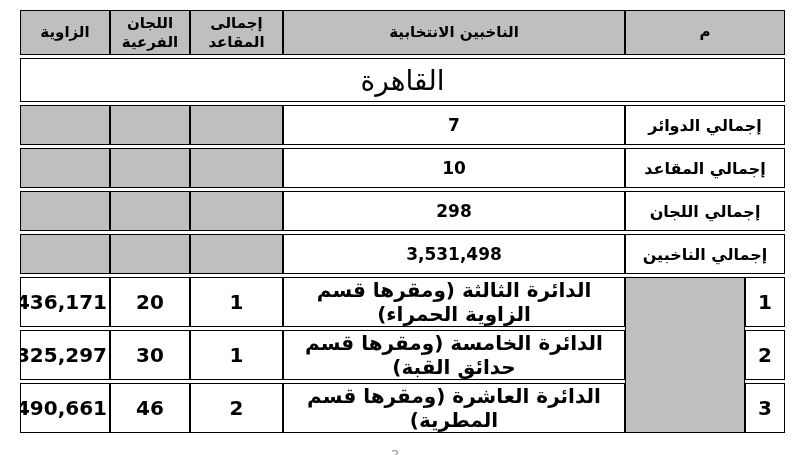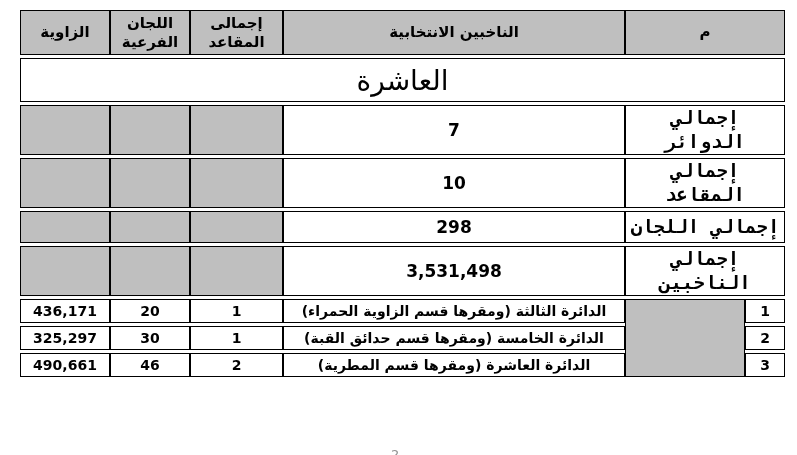--- a/index.html
+++ b/index.html
@@ -42,36 +42,35 @@
     line-height: 1.25;
     height: 45px;
   }
   td.gov {
     height: 44px;
     font-size: 28px;
     font-weight: 400;
     border-left: none; 
   }
   td.sum-label {
-    height: 32px;
+    height: 40px;
     font-weight: bold;
-    font-size: 19px;
-    font-family: Liberation Mono, monospace;
+    font-size: 16px;
   }
   td.sum-value {
     font-weight: bold;
     font-size: 17px;
   }
   td.shaded {
     background: #bfbfbf;
   }
   tr.d-row td {
-    height: 24px;
+    height: 36px;
     font-weight: bold;
-    font-size: 14px;
+    font-size: 20px;
   }
   td.serial {
     vertical-align: top;
     font-size: 12px;
     font-weight: bold;
     padding-top: 1px;
   }
   .footer-num {
     position: absolute;
     left: 391px;
@@ -98,21 +97,21 @@
     <tbody>
         <tr>
       <td class="hdr" colspan="2">م</td>
       <td class="hdr">الناخبين الانتخابية</td>
       <td class="hdr">إجمالى المقاعد</td>
       <td class="hdr">اللجان الفرعية</td>
       <td class="hdr">الزاوية</td>
     </tr>
 
     <tr>
-      <td class="gov" colspan="6">العاشرة</td>
+      <td class="gov" colspan="6">القاهرة</td>
     </tr>
 
     <tr>
       <td class="sum-label" colspan="2">إجمالي الدوائر</td>
       <td class="sum-value">7</td>
       <td class="shaded"></td>
       <td class="shaded"></td>
       <td class="shaded"></td>
     </tr>
 

